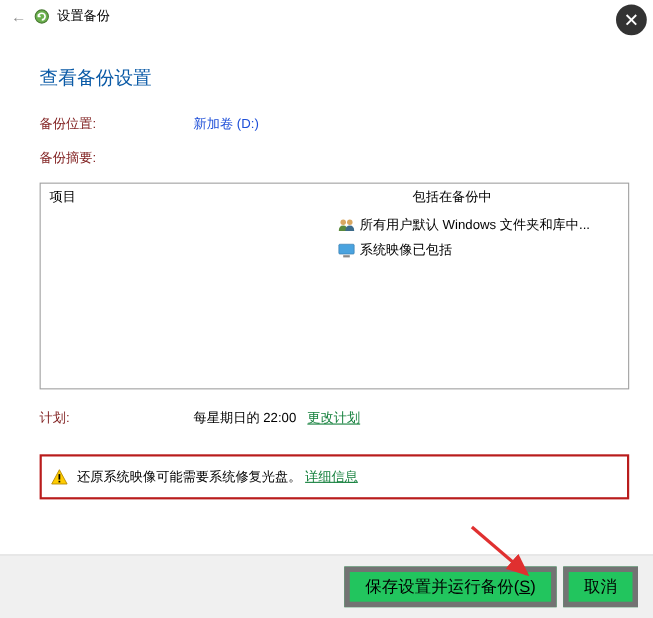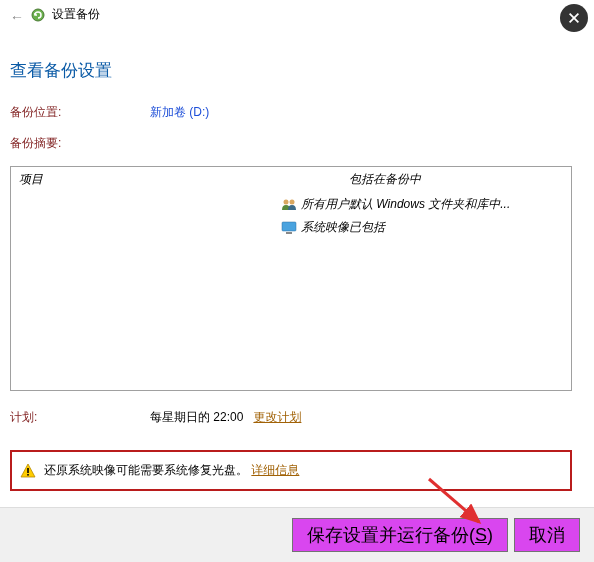--- a/index.html
+++ b/index.html
@@ -38,44 +38,43 @@
       border-radius: 50%;
       background: #333;
       color: #fff;
       display: flex;
       align-items: center;
       justify-content: center;
       font-size: 16px;
       cursor: pointer;
     }
     .content {
-      padding: 12px 22px 0 10px;
+      padding: 12px 22px 0 36px;
     }
     .page-heading {
       color: #0a5aa6;
       font-size: 17px;
       font-weight: normal;
       margin: 18px 0 22px 0;
     }
     .field-row {
       display: flex;
       margin-bottom: 14px;
     }
     .field-label {
       width: 140px;
       color: #7f1d1d;
     }
     .field-value {
       color: #1d4ed8;
     }
     .table-box {
       border: 1px solid #a0a0a0;
-      height: 225px;
+      height: 188px;
       margin-top: 4px;
-      font-style: italic;
     }
     .table-header {
       display: flex;
       padding: 4px 8px;
       border-bottom: 1px solid transparent;
     }
     .table-header .col1 {
       width: 330px;
     }
     .table-header .col2 {
@@ -101,21 +100,21 @@
       height: 16px;
       display: inline-flex;
       align-items: center;
       justify-content: center;
     }
     .schedule-row {
       display: flex;
       margin-top: 18px;
     }
     .link {
-      color: #a16207;
+      color: #15803d;
       text-decoration: underline;
       cursor: pointer;
     }
     .warning-box {
       border: 2px solid #b91c1c;
       margin-top: 24px;
       padding: 10px 8px;
       display: flex;
       align-items: center;
       gap: 8px;
@@ -131,25 +130,25 @@
       left: 0;
       right: 0;
       background: #f0f0f0;
       border-top: 1px solid #ddd;
       padding: 10px 14px;
       display: flex;
       justify-content: flex-end;
       gap: 6px;
     }
     .btn {
-      background: #d946ef;
-      border: 1px solid #737373;
+      background: #22c55e;
+      border: 5px solid #737373;
       padding: 4px 14px;
       font-family: inherit;
-      font-size: 18px;
+      font-size: 15px;
       cursor: pointer;
       min-width: 60px;
     }
     .arrow-overlay {
       position: absolute;
       bottom: 28px;
       right: 95px;
       pointer-events: none;
     }
     .hotkey { text-decoration: underline; }

